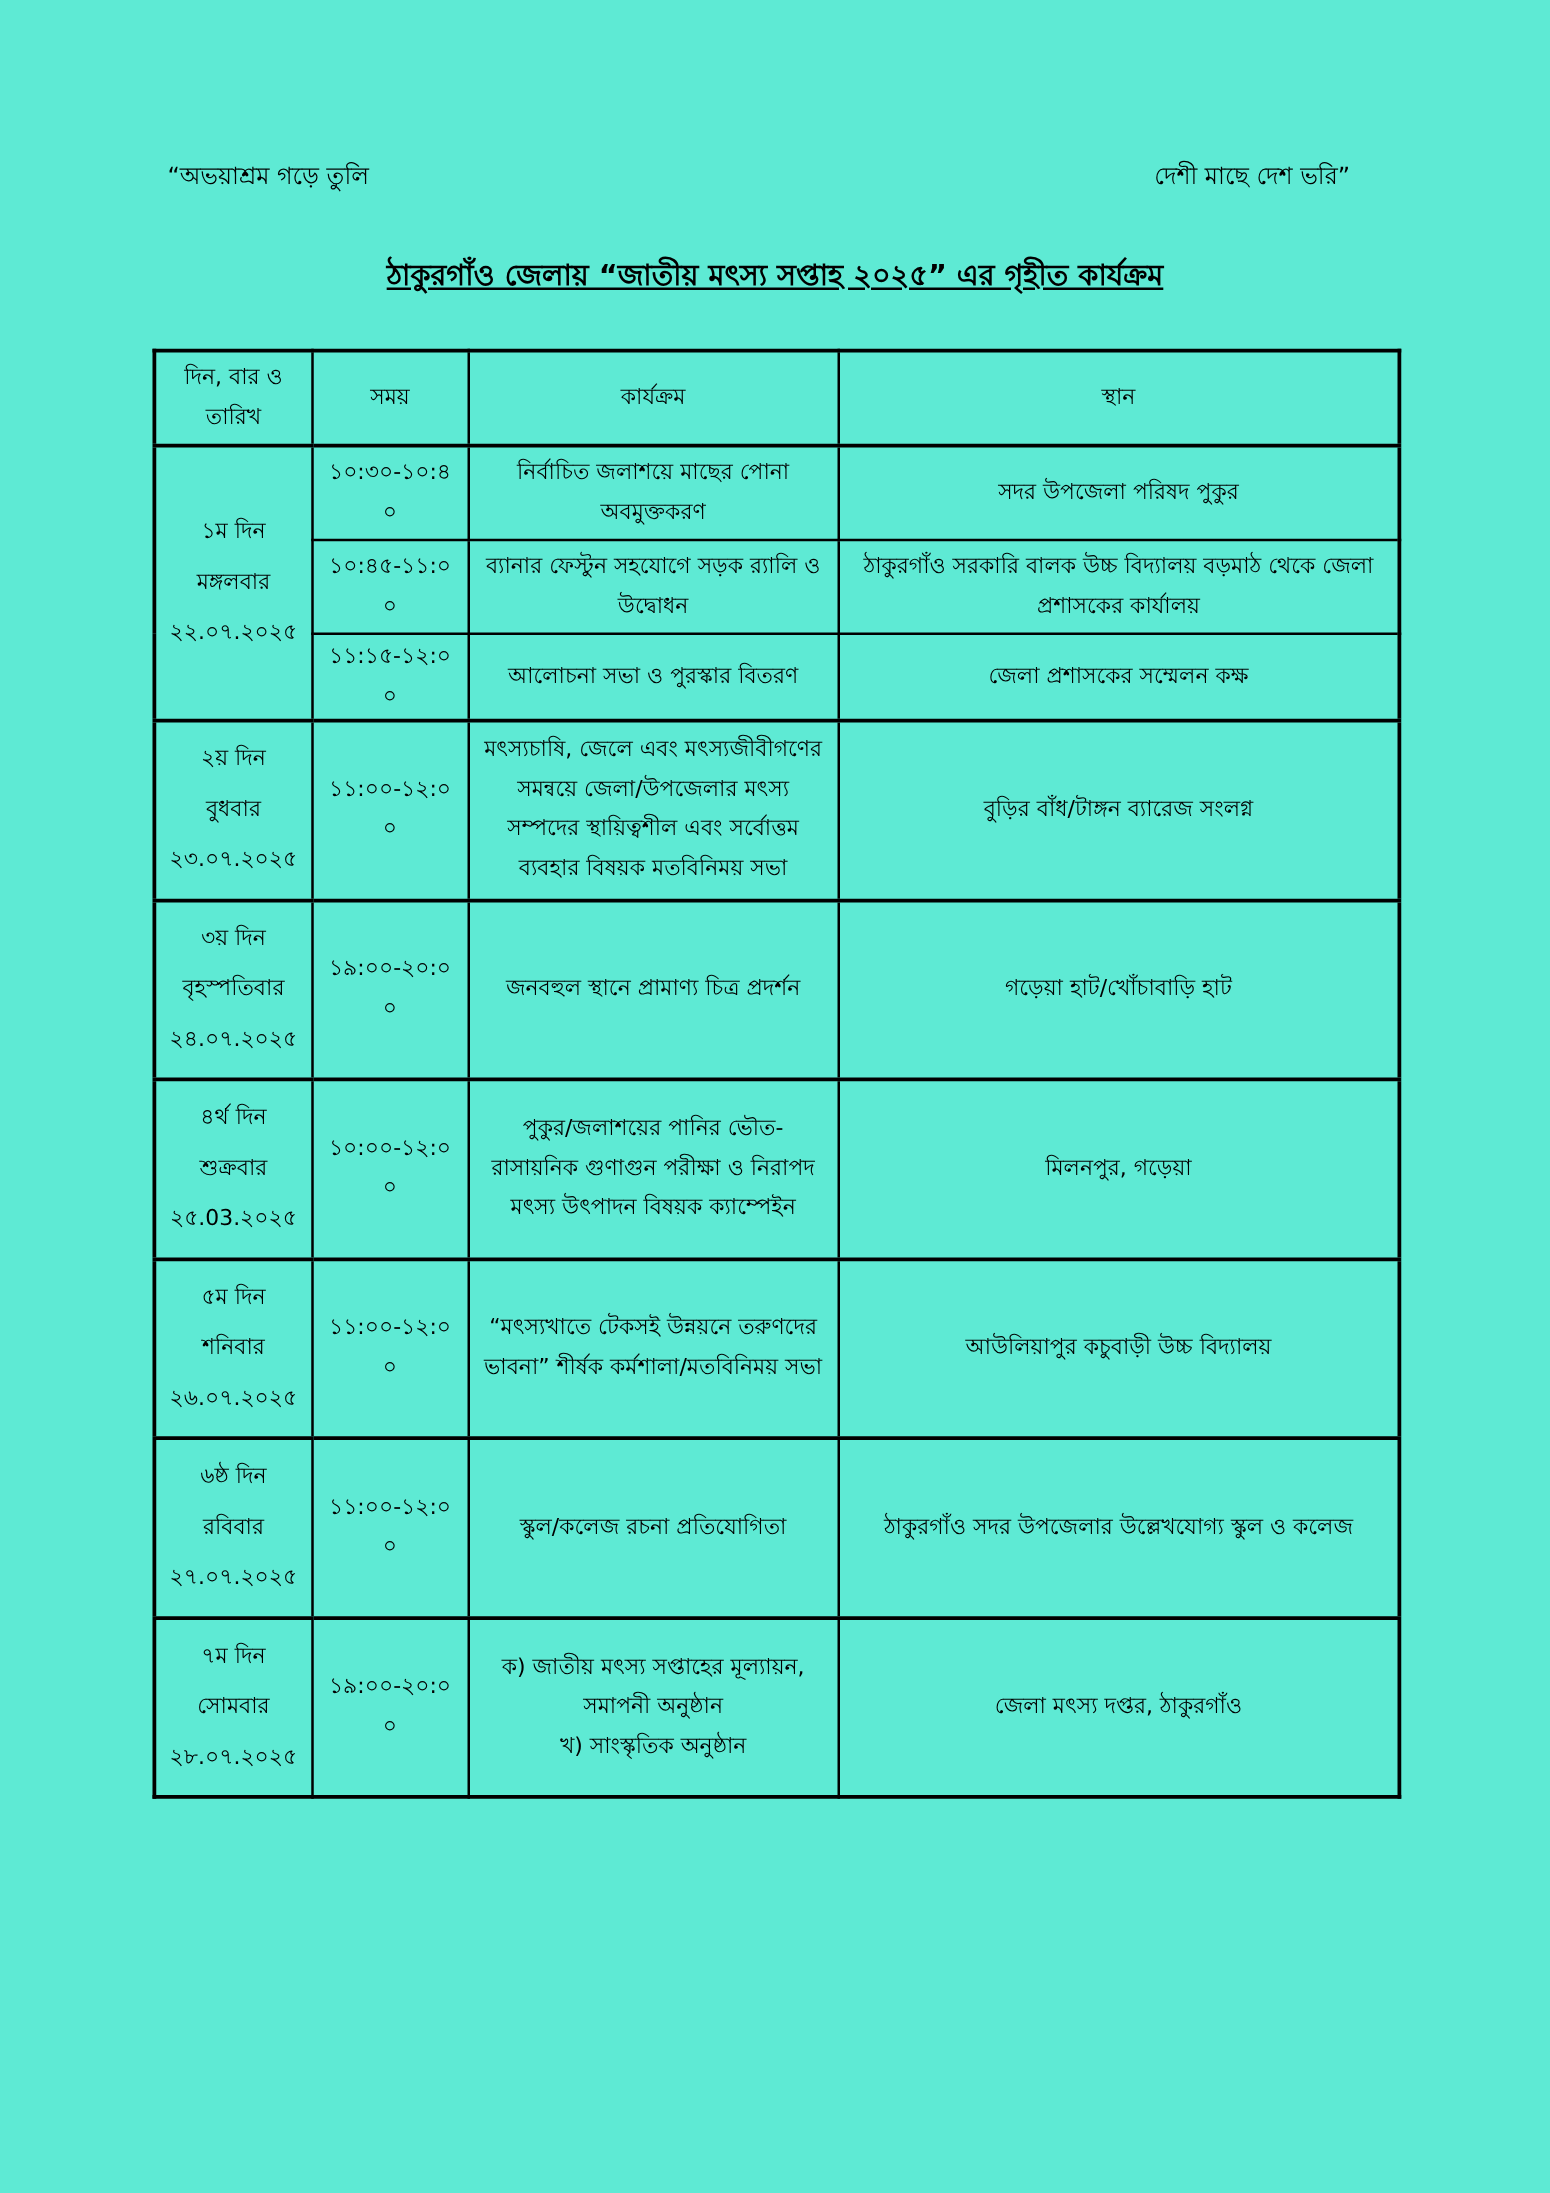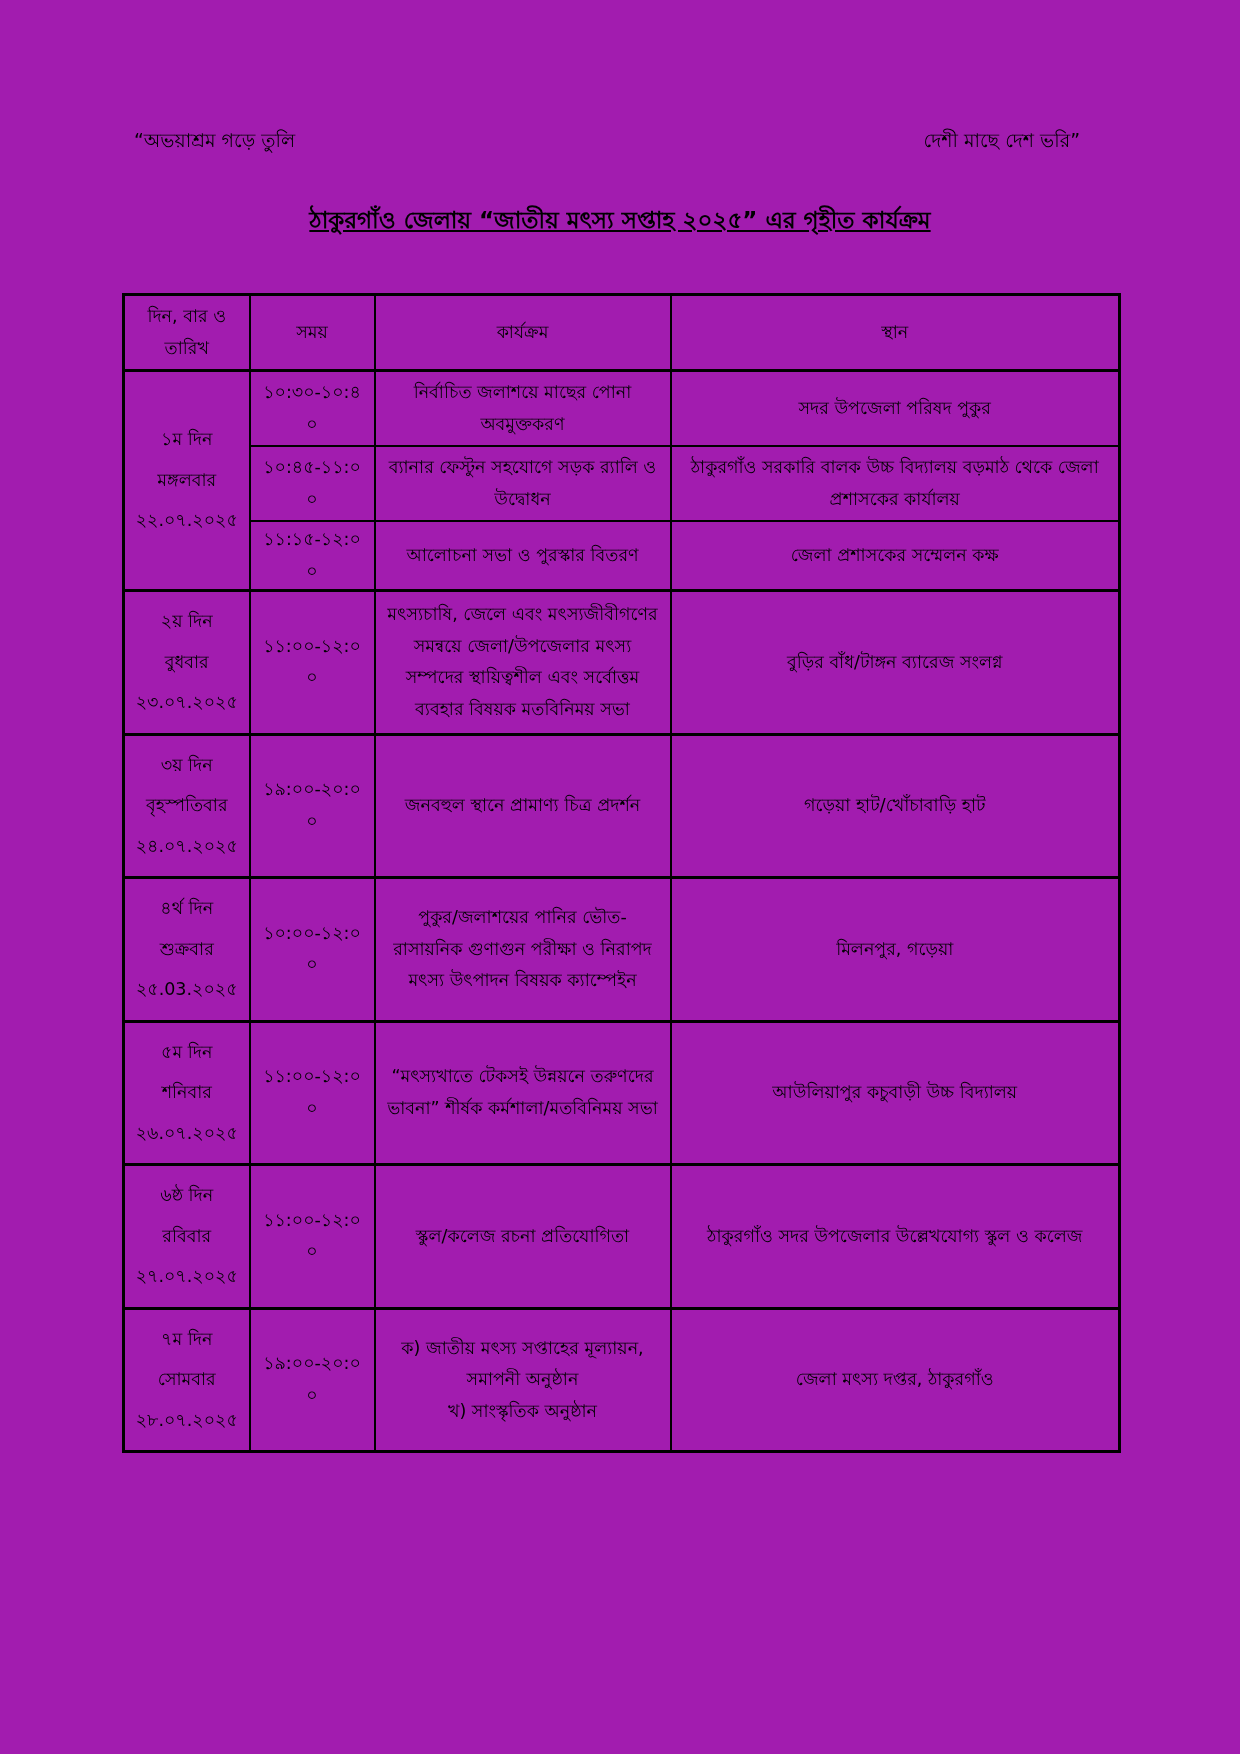--- a/index.html
+++ b/index.html
@@ -6,21 +6,21 @@
   html, body {
     margin: 0; padding: 0;
     background: #ffffff;
     color: #000000;
     font-family: "DejaVu Sans", "Liberation Serif", sans-serif;
   }
   .page {
     position: relative;
     width: 1240px;
     height: 1754px;
-    background: #a21caf;
+    background: #5eead4;
     overflow: hidden;
   }
   .quotes-row {
     display: flex;
     justify-content: space-between;
     align-items: flex-start;
     padding: 126px 160px 0 134px;
     font-size: 19px;
   }
   .page-title {
@@ -33,21 +33,21 @@
   }
   .page-subtitle {
     text-align: center;
     font-size: 17.5px;
     margin-top: 12px;
   }
   table.schedule {
     border-collapse: collapse;
     table-layout: fixed;
     width: 996px;
-    margin: 52px 0 0 122px;
+    margin: 38px 0 0 122px;
     border: 3px solid #000;
   }
   col.c-day  { width: 126px; }
   col.c-time { width: 125px; }
   col.c-act  { width: 296px; }
   col.c-ven  { width: 449px; }
   th, td {
     border: 2px solid #000;
     text-align: center;
     vertical-align: middle;

